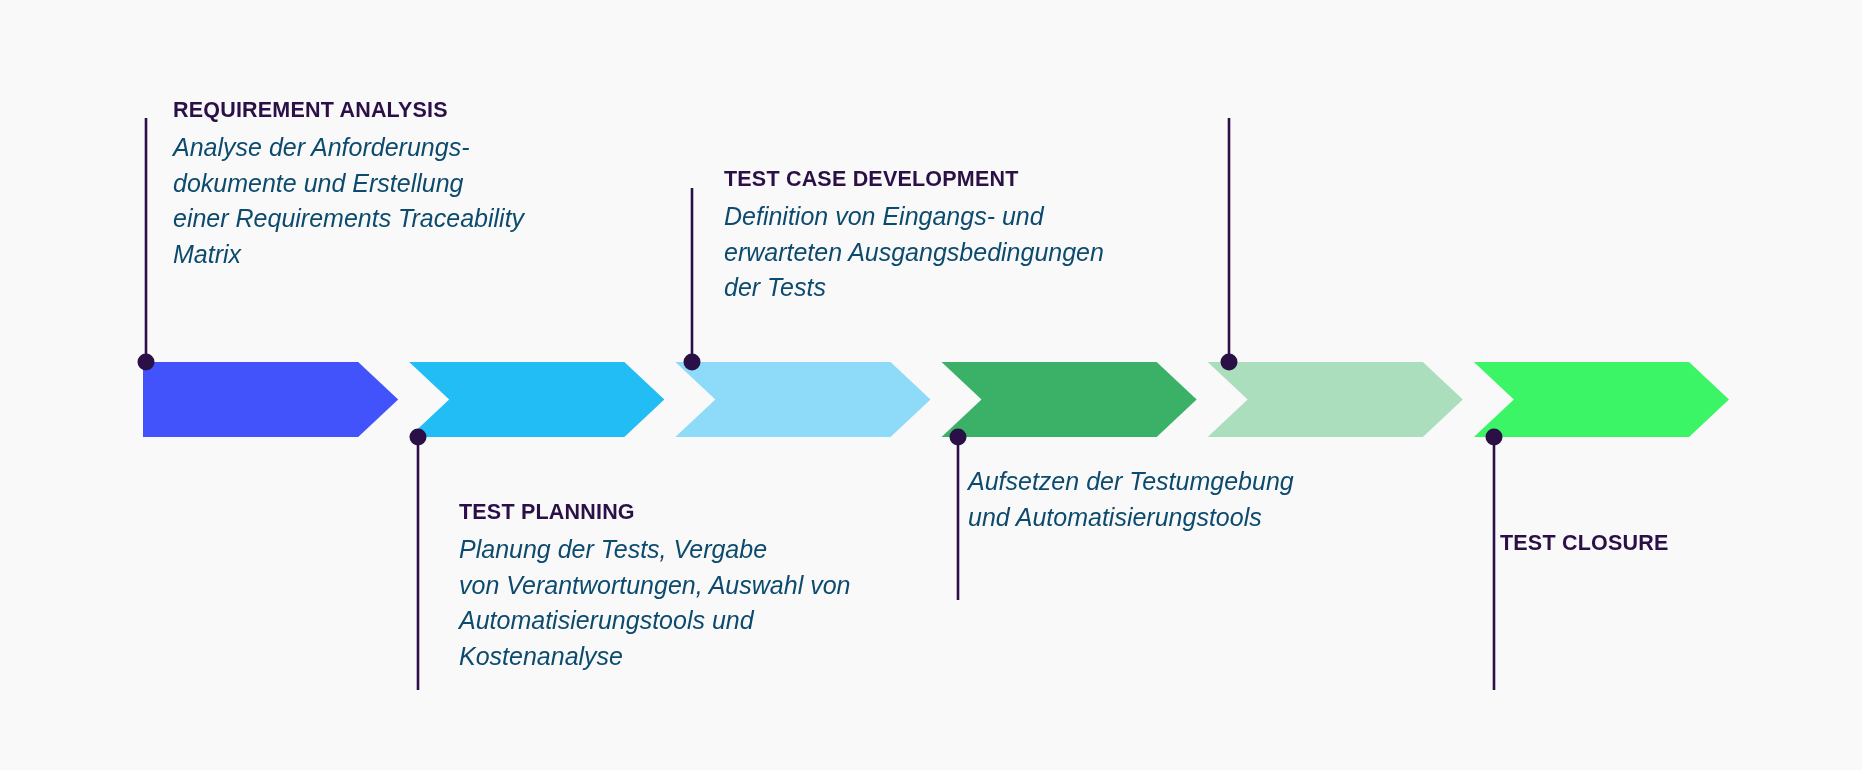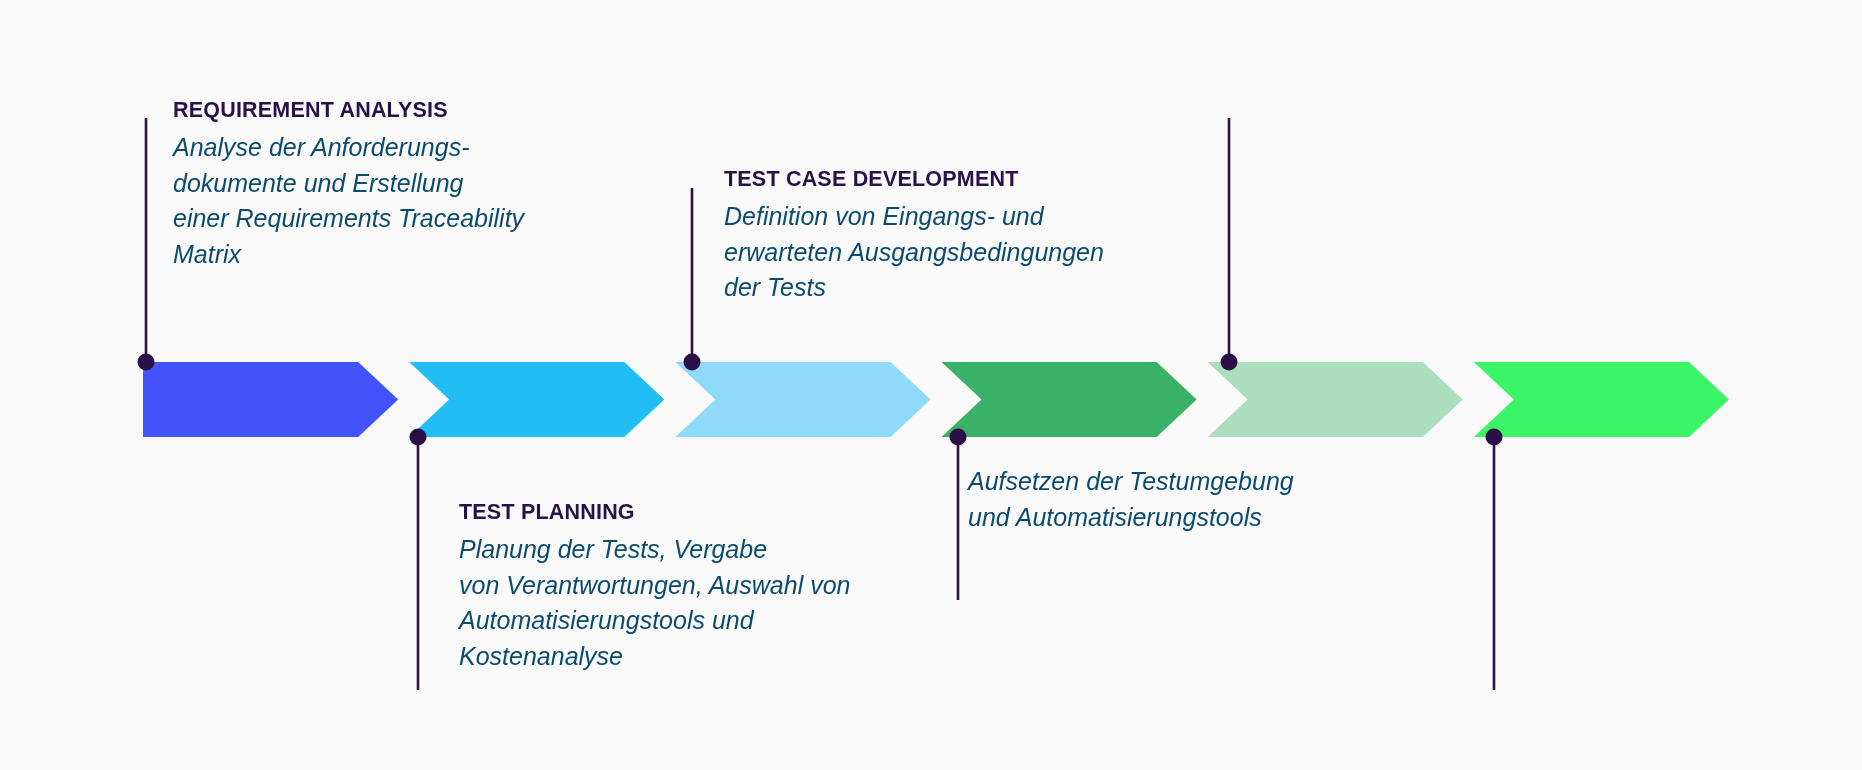--- a/index.html
+++ b/index.html
@@ -86,15 +86,16 @@
 Automatisierungstools und
 Kostenanalyse</div>
   </div>
 
   <div class="callout" style="left:968px; top:464px; width:420px;">
     <div class="desc">Aufsetzen der Testumgebung
 und Automatisierungstools</div>
   </div>
 
   <div class="callout" style="left:1500px; top:531px; width:330px;">
+    <div class="ttl">TEST CLOSURE</div>
   </div>
 
 </div>
 
 </body></html>

